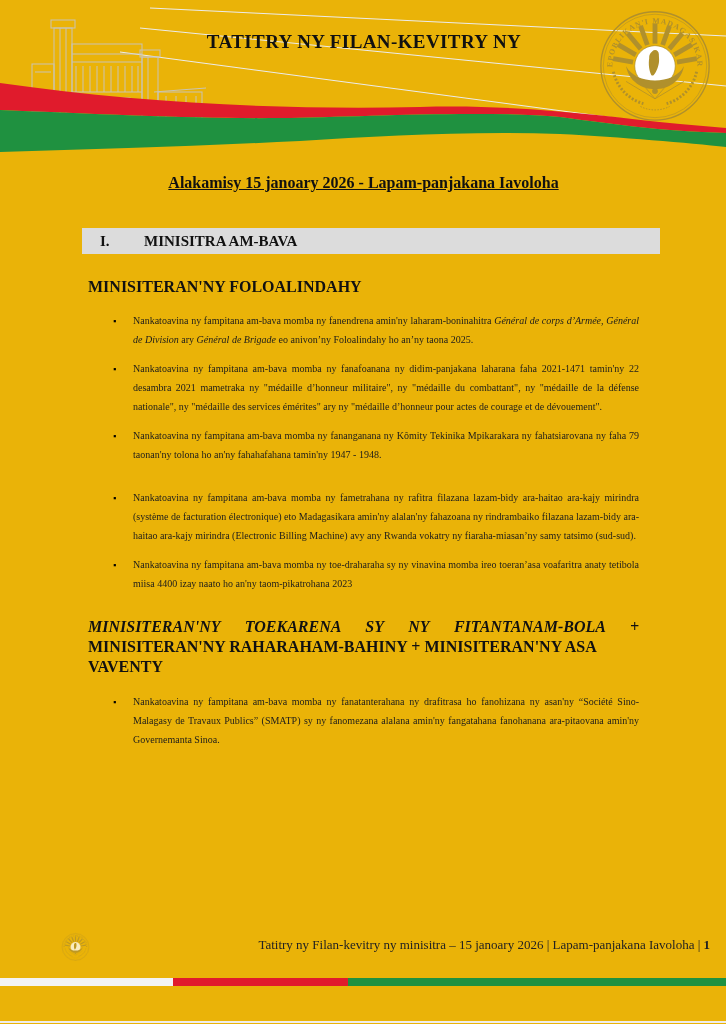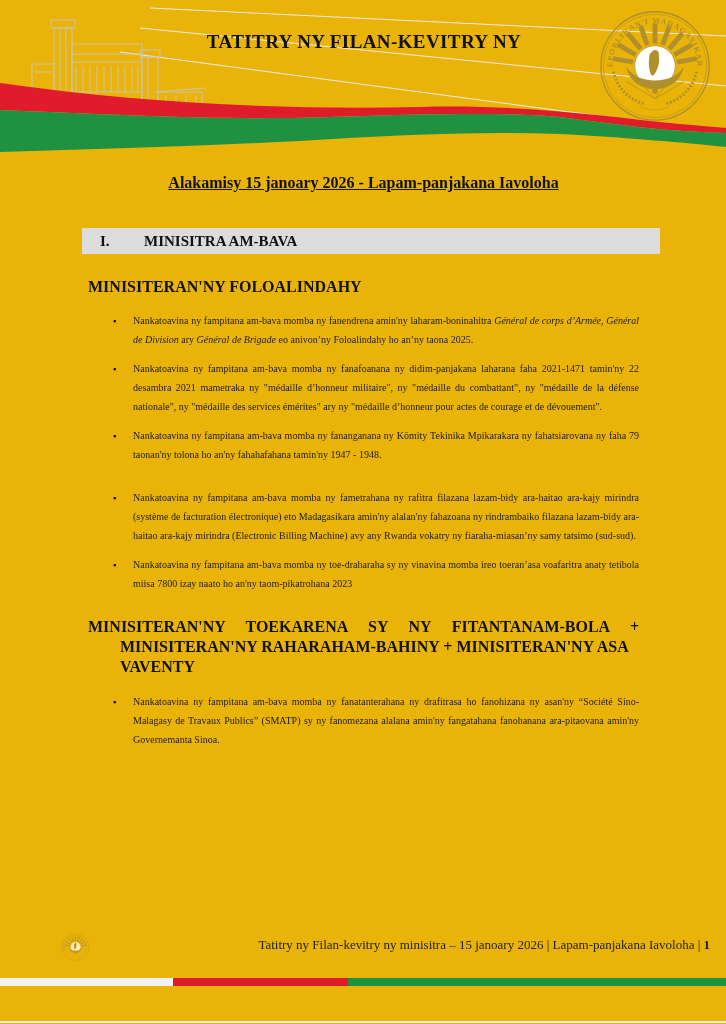--- a/index.html
+++ b/index.html
@@ -16,22 +16,22 @@
 
   
   .main{position:absolute;left:88px;top:172px;width:551px;}
   .date-heading{text-align:center;font-weight:bold;font-size:16px;line-height:22px;
                 text-decoration:underline;margin:0 0 34px 0;color:#111;}
   .section-bar{margin-left:-6px;width:560px;background:#dcdcdc;height:26px;line-height:26px;
                font-weight:bold;font-size:15px;color:#111;padding-left:18px;}
   .section-bar .numeral{display:inline-block;width:44px;}
   .ministry-section{margin-top:24px;}
   .ministry-heading{font-weight:bold;font-size:16px;line-height:18px;color:#111;margin:0 0 15px 0;}
-  .ministry-heading .jline{text-align:justify;text-align-last:justify;line-height:20px;}
-  .ministry-heading .nline{line-height:20px;margin-left:32px;}
+  .ministry-heading .jline{text-align:justify;text-align-last:justify;line-height:20px;font-style:italic;}
+  .ministry-heading .nline{line-height:20px;}
   .bullet{display:flex;margin:0 0 10px 0;}
   .bullet .marker{flex:0 0 20px;margin-left:25px;font-size:9px;line-height:21.5px;color:#000;}
   .bullet .btxt{flex:1;font-size:10px;line-height:19px;text-align:justify;color:#1c1c1c;}
   .bullet .btxt .it{font-style:italic;}
 
   
   .seal-small{position:absolute;top:932px;left:61px;width:29px;height:29px;opacity:.75;}
   .footer-line{position:absolute;top:937px;left:112px;right:16px;text-align:right;
                font-size:13px;color:#222;}
   .footer-line .pg{font-weight:bold;}
@@ -172,21 +172,21 @@
             <div class="btxt"><span>Nankatoavina ny fampitana am-bava momba ny fananganana ny Kômity Tekinika Mpikarakara ny fahatsiarovana ny faha 79 taonan'ny tolona ho an'ny fahahafahana tamin'ny 1947 - 1948.</span></div>
           </div>
         </section>
         <section class="ministry-section">
           <div class="bullet">
             <span class="marker">▪</span>
             <div class="btxt"><span>Nankatoavina ny fampitana am-bava momba ny fametrahana ny rafitra filazana lazam-bidy ara-haitao ara-kajy mirindra (système de facturation électronique) eto Madagasikara amin'ny alalan'ny fahazoana ny rindrambaiko filazana lazam-bidy ara-haitao ara-kajy mirindra (Electronic Billing Machine) avy any Rwanda vokatry ny fiaraha-miasan’ny samy tatsimo (sud-sud).</span></div>
           </div>
           <div class="bullet">
             <span class="marker">▪</span>
-            <div class="btxt"><span>Nankatoavina ny fampitana am-bava momba ny toe-draharaha sy ny vinavina momba ireo toeran’asa voafaritra anaty tetibola miisa 7800 izay naato ho an'ny taom-pikatrohana 2023</span></div>
+            <div class="btxt"><span>Nankatoavina ny fampitana am-bava momba ny toe-draharaha sy ny vinavina momba ireo toeran’asa voafaritra anaty tetibola miisa 4400 izay naato ho an'ny taom-pikatrohana 2023</span></div>
           </div>
         </section>
         <section class="ministry-section">
           <div class="ministry-heading">
             <div class="jline">MINISITERAN'NY TOEKARENA SY NY FITANTANAM-BOLA +</div>
             <div class="nline">MINISITERAN'NY RAHARAHAM-BAHINY + MINISITERAN'NY ASA VAVENTY</div>
           </div>
           <div class="bullet">
             <span class="marker">▪</span>
             <div class="btxt"><span>Nankatoavina ny fampitana am-bava momba ny fanatanterahana ny drafitrasa ho fanohizana ny asan'ny “Société Sino-Malagasy de Travaux Publics” (SMATP) sy ny fanomezana alalana amin'ny fangatahana fanohanana ara-pitaovana amin'ny Governemanta Sinoa.</span></div>

